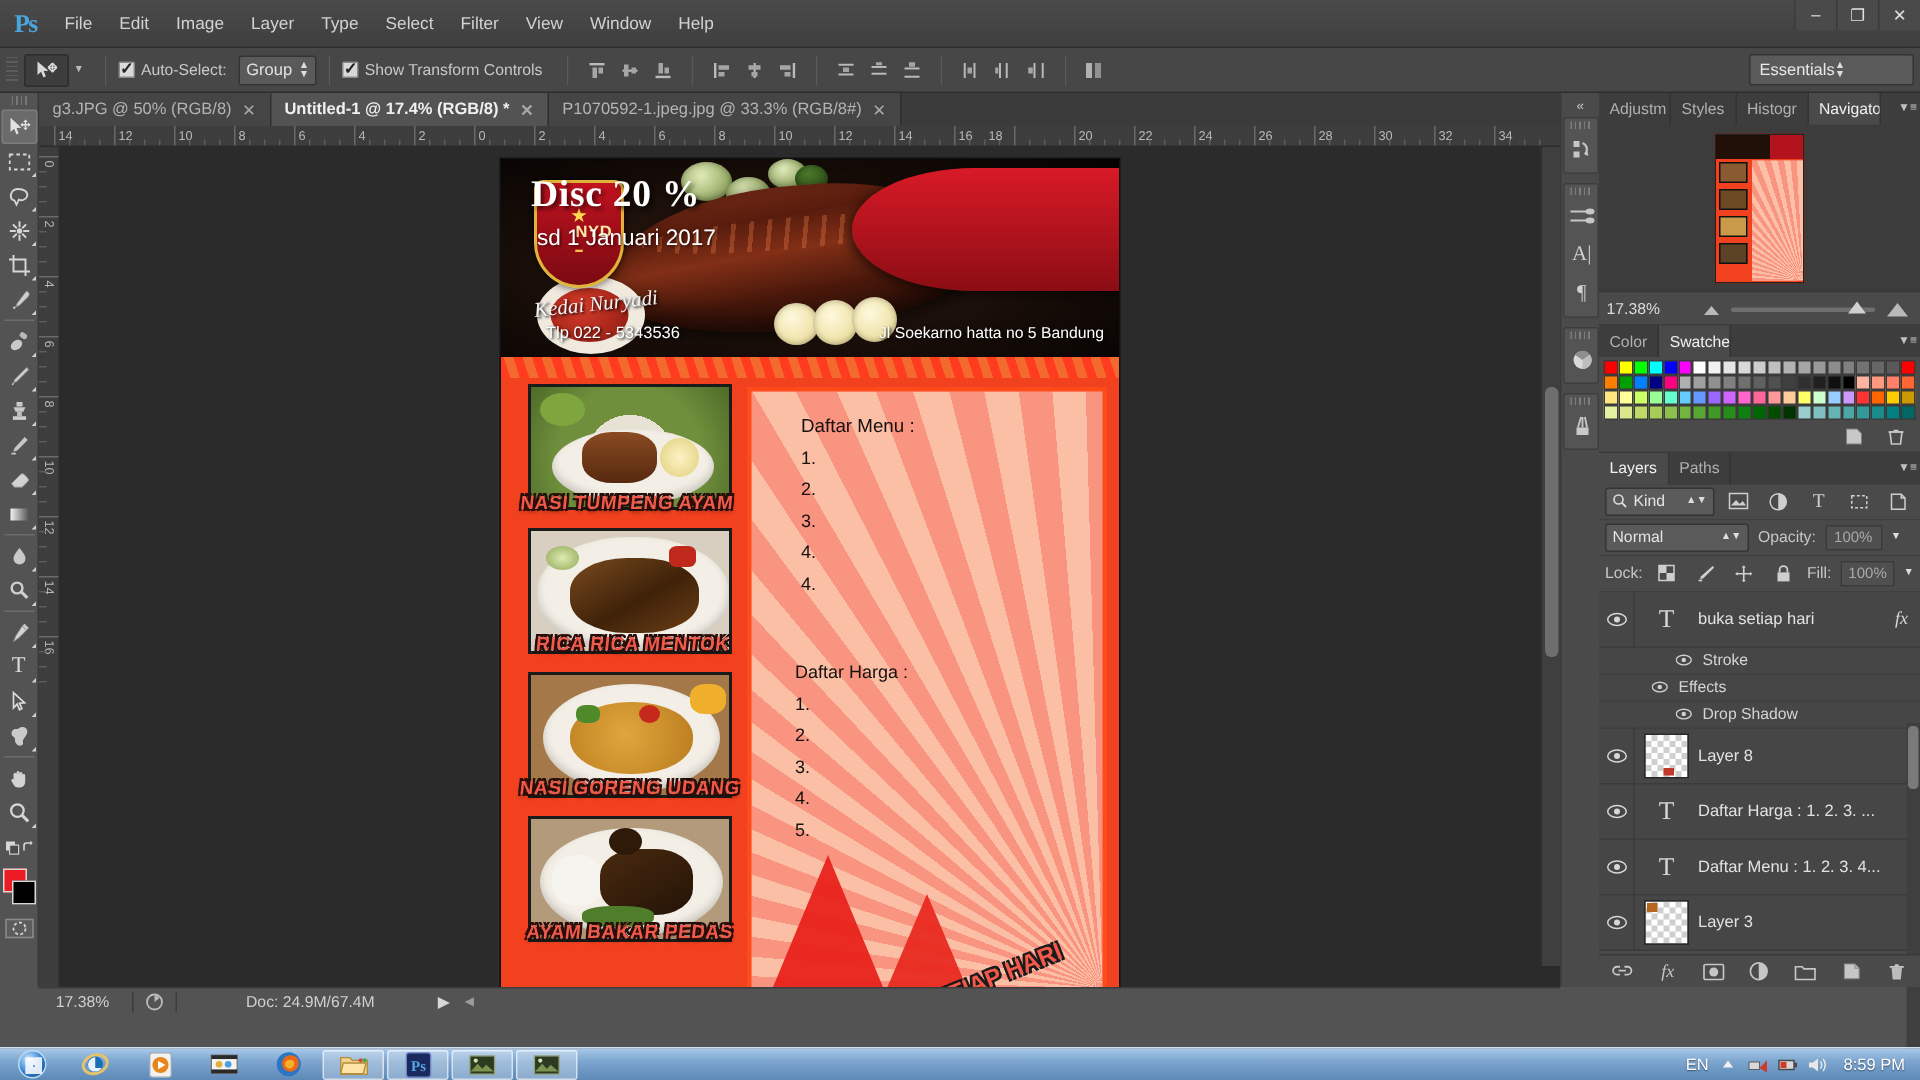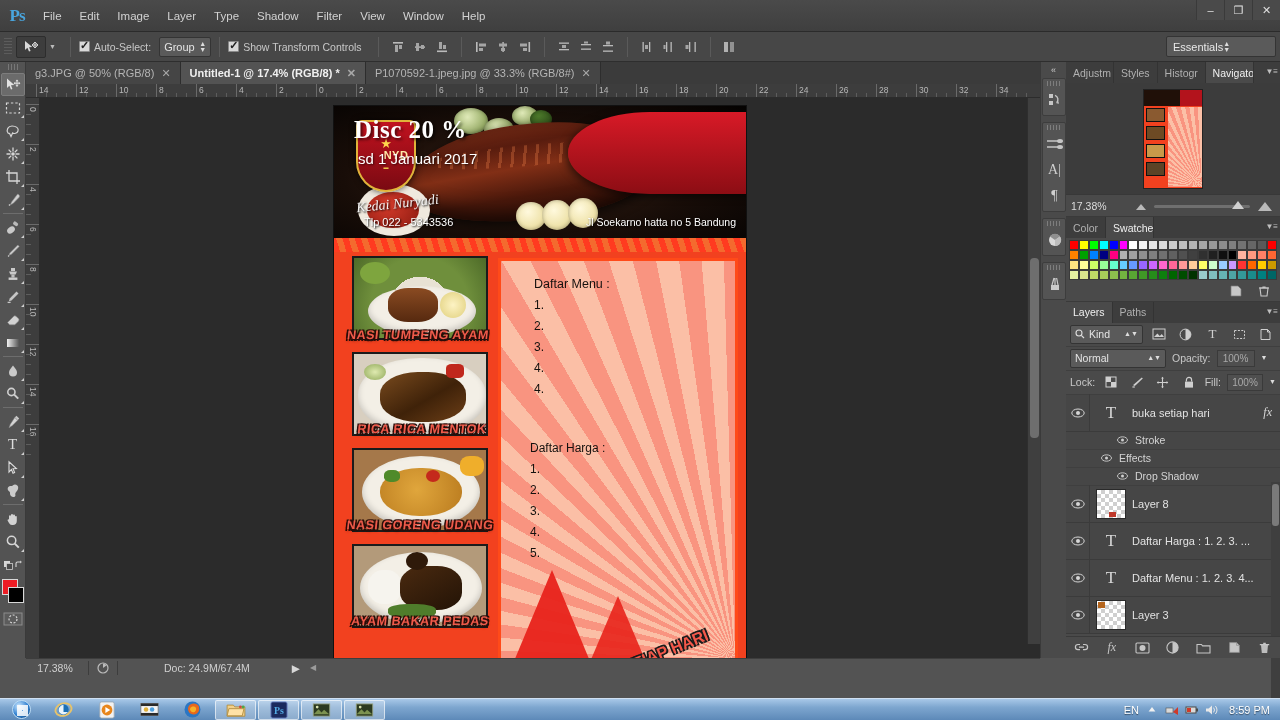--- a/index.html
+++ b/index.html
@@ -412,21 +412,21 @@
 
 <div id="app">
 
   <div class="menubar">
     <div class="ps-logo">Ps</div>
     <div class="menu-item">File</div>
     <div class="menu-item">Edit</div>
     <div class="menu-item">Image</div>
     <div class="menu-item">Layer</div>
     <div class="menu-item">Type</div>
-    <div class="menu-item">Shadow</div>
+    <div class="menu-item">Select</div>
     <div class="menu-item">Filter</div>
     <div class="menu-item">View</div>
     <div class="menu-item">Window</div>
     <div class="menu-item">Help</div>
 
     <div class="wincontrols">
       <div class="wc">–</div>
       <div class="wc">❐</div>
       <div class="wc close">✕</div>
     </div>
@@ -808,21 +808,21 @@
       <div class="rlabel" style="left: 570px;">14</div>
       <div class="rtickm" style="left: 580px;"></div>
       <div class="rtickm" style="left: 590px;"></div>
       <div class="rtickm" style="left: 600px;"></div>
       <div class="rtick" style="left: 610px;"></div>
       <div class="rlabel" style="left: 610px;">16</div>
       <div class="rtickm" style="left: 620px;"></div>
       <div class="rtickm" style="left: 630px;"></div>
       <div class="rtickm" style="left: 640px;"></div>
       <div class="rtick" style="left: 650px;"></div>
-      <div class="rlabel" style="left: 650px;">18</div>
+      <div class="rlabel" style="left: 630px;">18</div>
       <div class="rtickm" style="left: 660px;"></div>
       <div class="rtickm" style="left: 670px;"></div>
       <div class="rtickm" style="left: 680px;"></div>
       <div class="rtick" style="left: 690px;"></div>
       <div class="rlabel" style="left: 690px;">20</div>
       <div class="rtickm" style="left: 700px;"></div>
       <div class="rtickm" style="left: 710px;"></div>
       <div class="rtickm" style="left: 720px;"></div>
       <div class="rtick" style="left: 730px;"></div>
       <div class="rlabel" style="left: 730px;">22</div>

